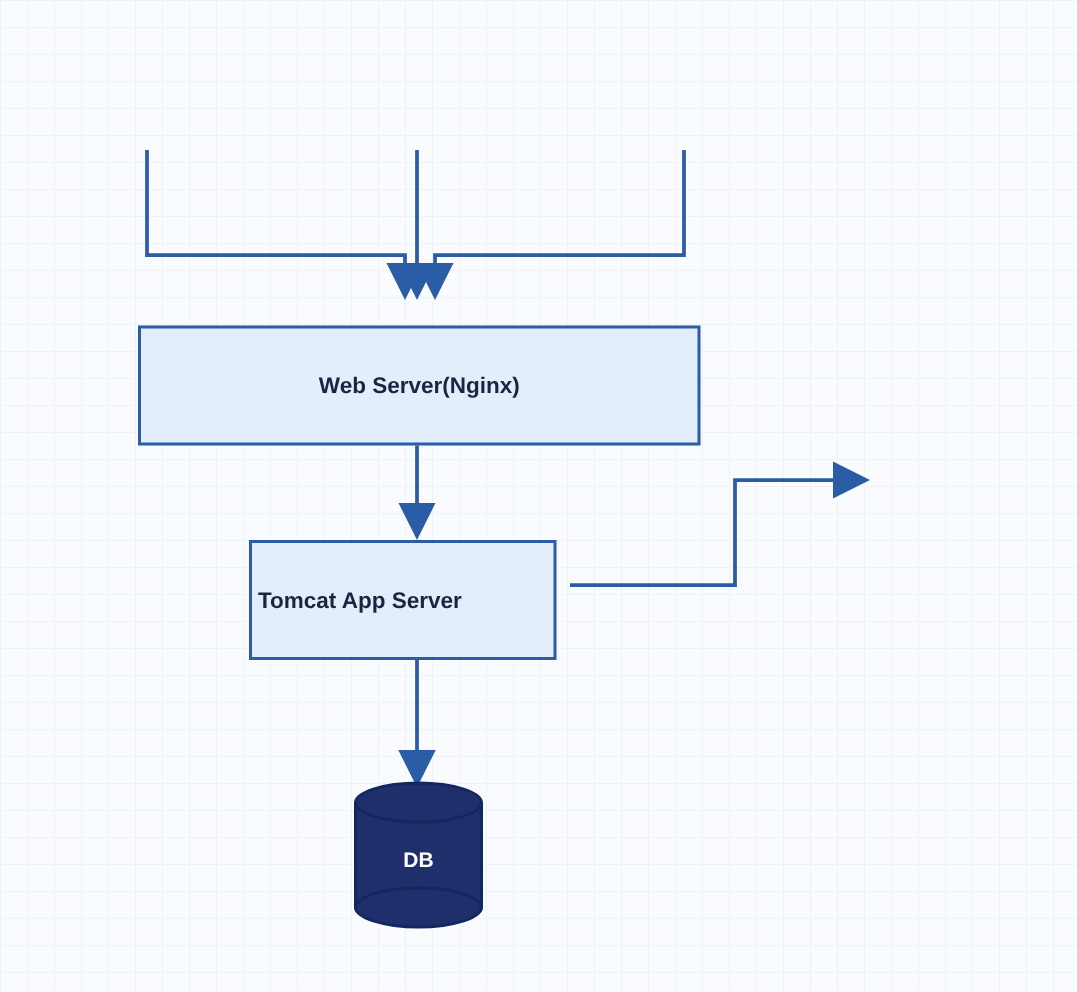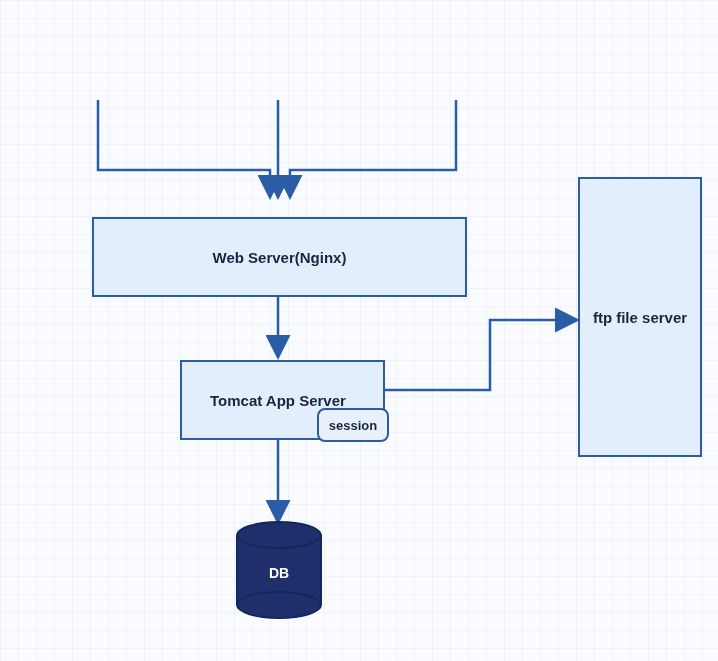--- a/index.html
+++ b/index.html
@@ -130,31 +130,25 @@
     <path d="M278 440 L278 520" fill="none" stroke="#2b5ca6" stroke-width="2.5" marker-end="url(#arrow)"></path>
 
     <path d="M380 390 L490 390 L490 320 L575 320" fill="none" stroke="#2b5ca6" stroke-width="2.5" marker-end="url(#arrow)"></path>
   </svg>
 
 
   <div class="box" style="left:92px; top:198px; width:375px; height:80px;margin-top:19px;">
     <span>Web Server(Nginx)</span>
   </div>
 
-  <div class="box" style="left:180px; top:360px; width:205px; height:80px; justify-content:flex-start; padding-left:28px;">
+  <div class="box" style="left:166px; top:360px; width:205px; height:80px; justify-content:flex-start; padding-left:4px;">
     <span>Tomcat App Server</span>
   </div>
 
-  <div class="session" style="left:317px; top:408px; width:72px; height:34px;">
-    <span>session</span>
-  </div>
 
-  <div class="box" style="left:578px; top:177px; width:124px; height:280px;">
-    <span>ftp file server</span>
-  </div>
 
   <div class="db" style="left:236px; top:535px; width:86px; height:70px;">
     <div class="cyl-body"></div>
     <div class="cyl-bot"></div>
     <div class="cyl-top"></div>
     <div class="label">DB</div>
   </div>
 
 </div>
 

